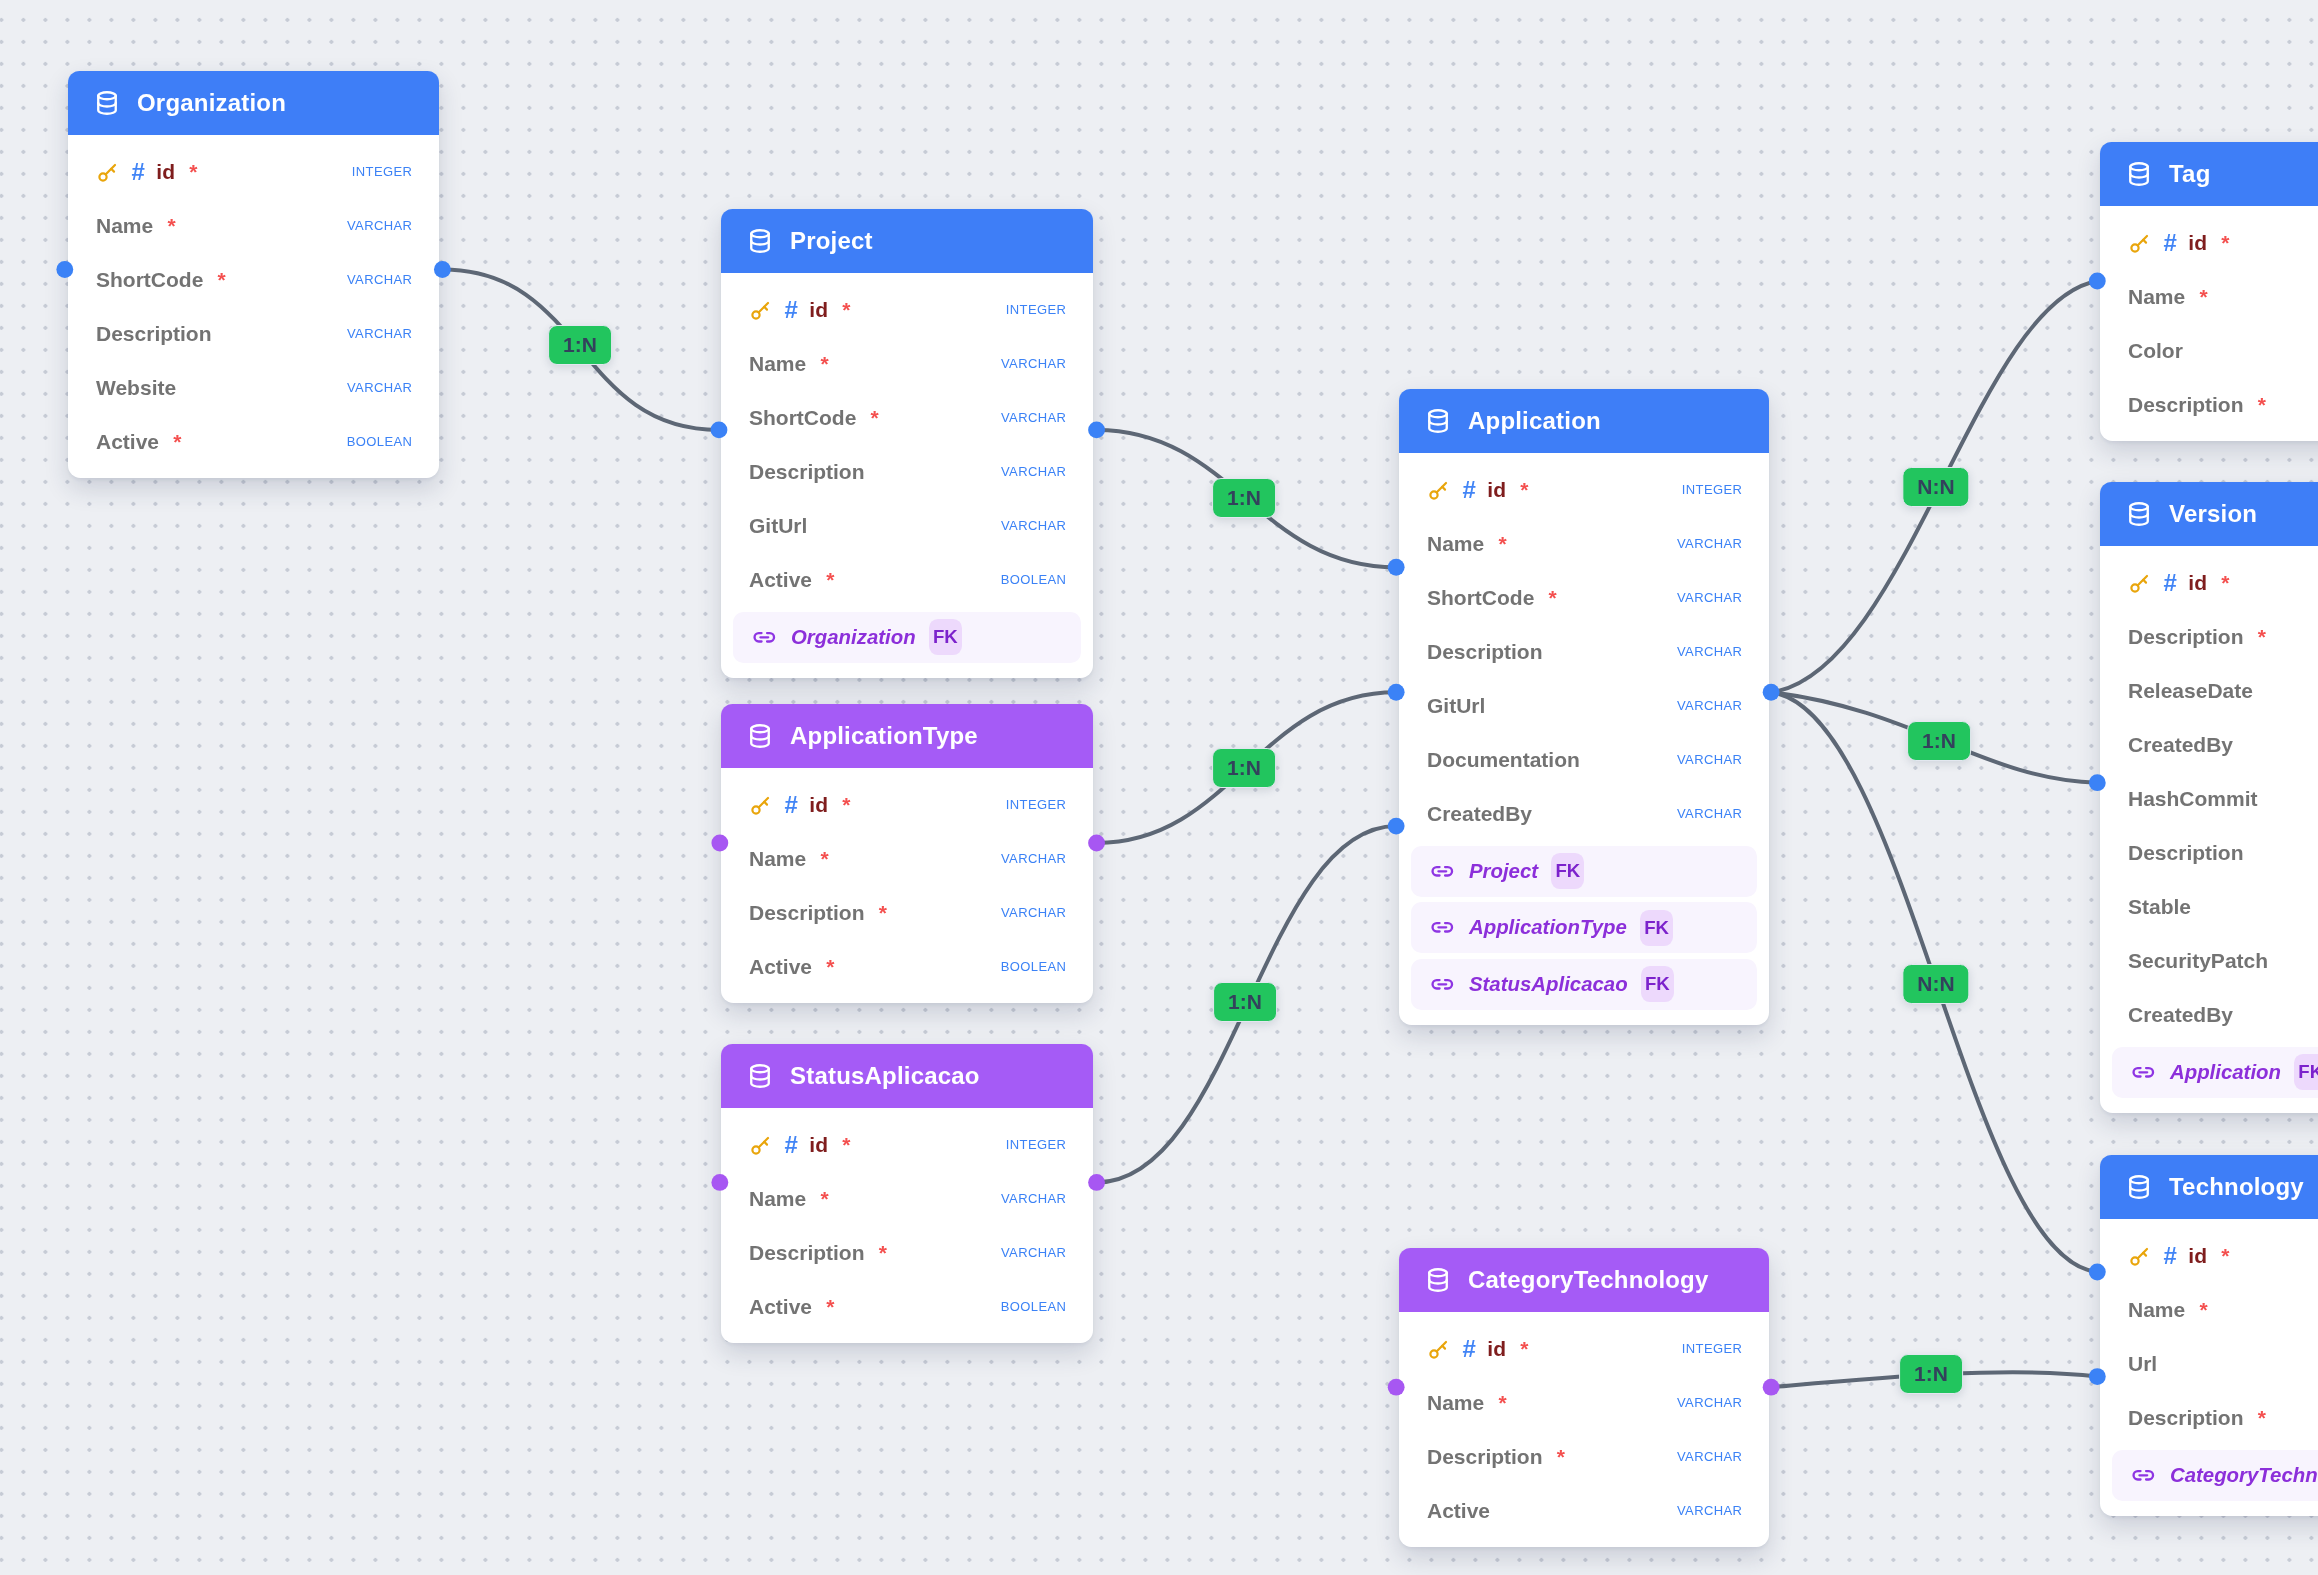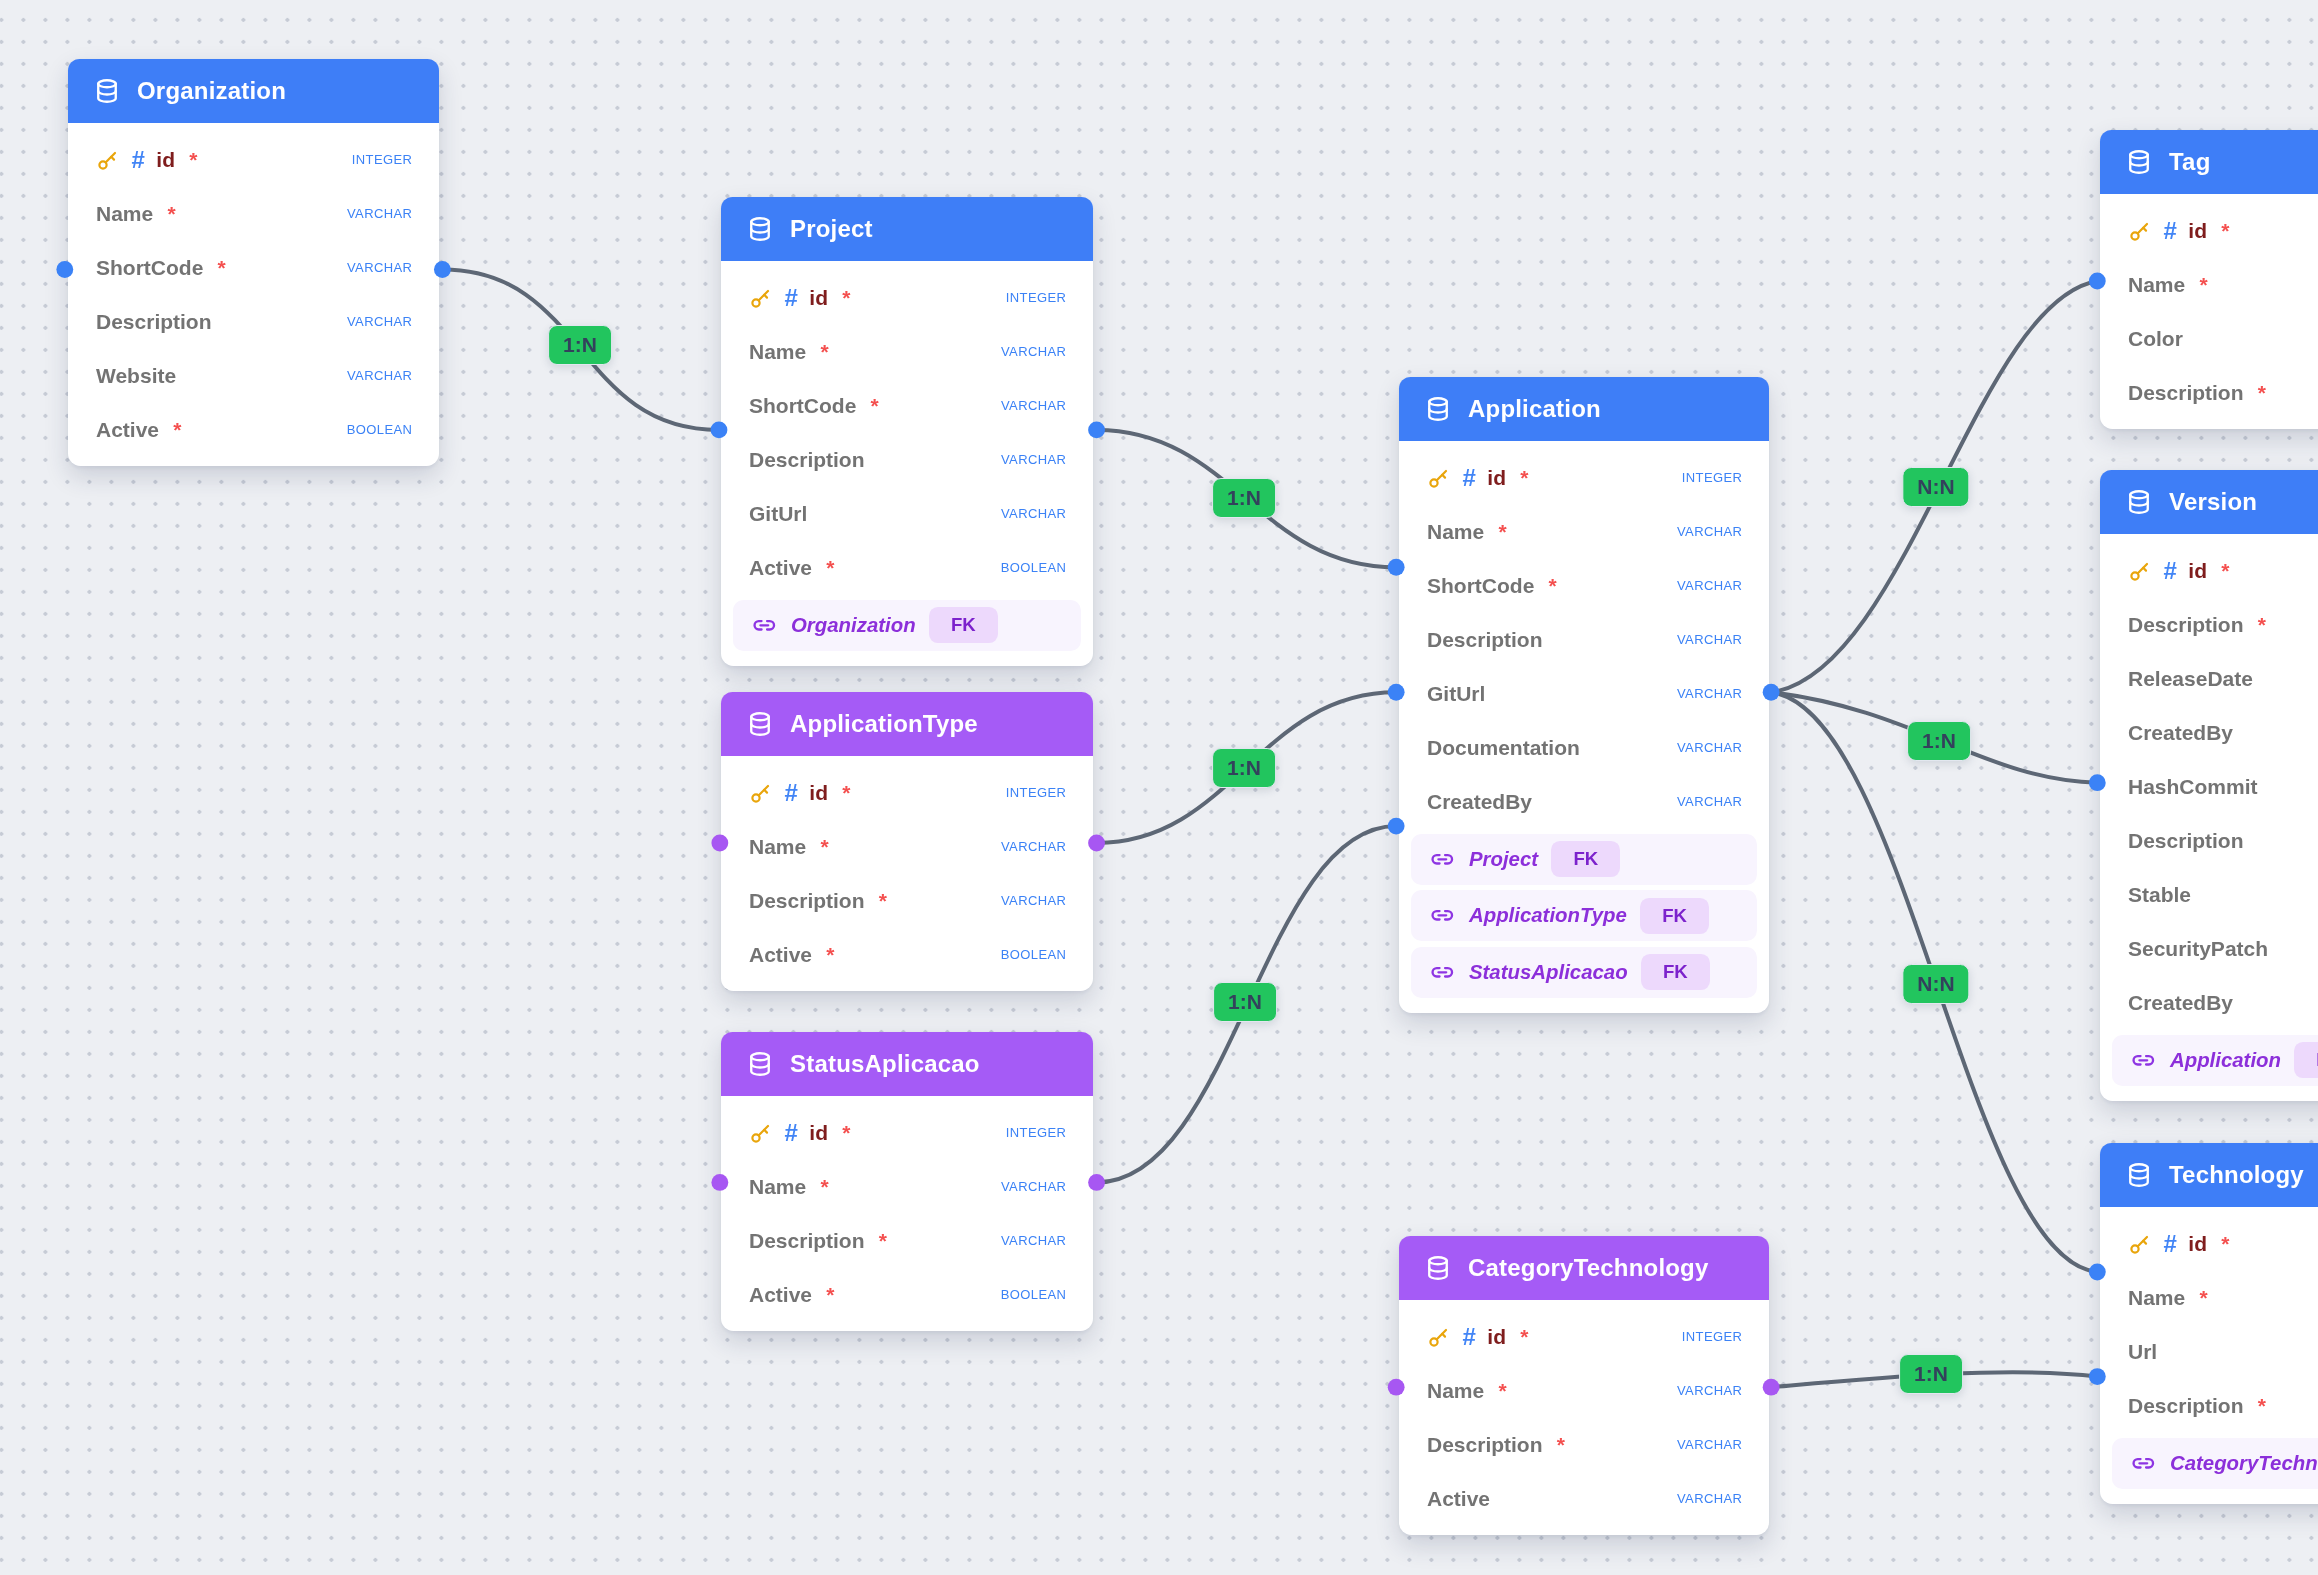--- a/index.html
+++ b/index.html
@@ -5,40 +5,40 @@
   html,body{margin:0;padding:0}
   body{
     width:2319px;height:1576px;overflow:hidden;position:relative;
     background-color:#edeff3;
     background-image:radial-gradient(circle,#c6cbd5 1.9px,transparent 2px);
     background-size:22px 22px;background-position:12.4px 8.9px;
     font-family:"Liberation Sans",sans-serif;
   }
   #canvas{position:absolute;inset:0}
   .table{position:absolute;background:#ffffff;border-radius:12.4px;
-    box-shadow:0 1.8px 3.5px rgba(30,45,80,.06),0 10.6px 25px rgba(30,45,80,.16);}
+    box-shadow:0 1.8px 3.5px rgba(30,45,80,.06),0 10.6px 25px rgba(30,45,80,.16);margin-top:12px;}
   .t-header{height:64px;border-radius:11.5px 11.5px 0 0;display:flex;align-items:center;gap:16px;padding:0 25px;color:#fff}
   .table.blue .t-header{background:#3e7ef7}
   .table.purple .t-header{background:#a55bf6}
   .t-title{font-size:24px;font-weight:700;letter-spacing:0.2px}
   .t-body{padding:9.7px 0 9.7px 0}
   .row{height:54px;display:flex;align-items:center;justify-content:space-between;padding:0 26.6px 0 28px}
   .row-left{display:flex;align-items:center;gap:11.5px}
   .col-name{font-size:21px;font-weight:700;color:#737373;white-space:nowrap}
   .col-name.pk{font-weight:700;color:#7f1d1d}
   .req{color:#f4504f;font-size:21px;font-weight:700;margin-left:2.7px}
   .col-type{font-size:13px;color:#3b82f6;letter-spacing:0.4px;white-space:nowrap}
   .icon svg{display:block}
   .icon.db svg{width:28px;height:28px;stroke:#fff;fill:none;stroke-width:2;stroke-linecap:round;stroke-linejoin:round}
   .icon.key svg{width:24px;height:24px;stroke:#e9a50b;fill:none;stroke-width:2.2;stroke-linecap:round}
   .hash-icon{color:#4285f6;font-size:24px;font-weight:700;line-height:1}
   .icon.link svg{width:26.6px;height:26.6px;stroke:#8e35e3;fill:none;stroke-width:2.1;stroke-linecap:round}
   .fk-row{margin:5.3px 12.4px;height:51px;background:#f8f4fe;border-radius:10.6px;display:flex;align-items:center;gap:13.3px;padding:0 17.7px;overflow:hidden}
   .fk-name{font-size:20.4px;font-style:italic;font-weight:600;color:#8c2fda;white-space:nowrap}
-  .fk-badge{background:#edd9fc;color:#7c22cc;font-size:18.6px;font-weight:700;padding:7px 22px;border-radius:8.9px;flex:0 0 auto}
+  .fk-badge{background:#edd9fc;color:#7c22cc;font-size:18.6px;font-weight:700;padding:7px 4px;border-radius:8.9px;flex:0 0 auto}
   #edges{position:absolute;left:0;top:0;width:2319px;height:1576px;pointer-events:none}
   #edges path{fill:none;stroke:#5d6775;stroke-width:4.5;stroke-linecap:round;pointer-events:stroke}
   #edges circle{pointer-events:all}
   .rel-label{position:absolute;transform:translate(-50%,-50%);background:#22c55e;border:1.3px solid #e2e7ef;
     border-radius:8.9px;box-shadow:0 2.7px 8px rgba(40,60,90,.15);padding:7px 14px;
     font-size:21px;font-weight:600;color:#33415c;white-space:nowrap}
 </style>
 </head>
 <body>
 

